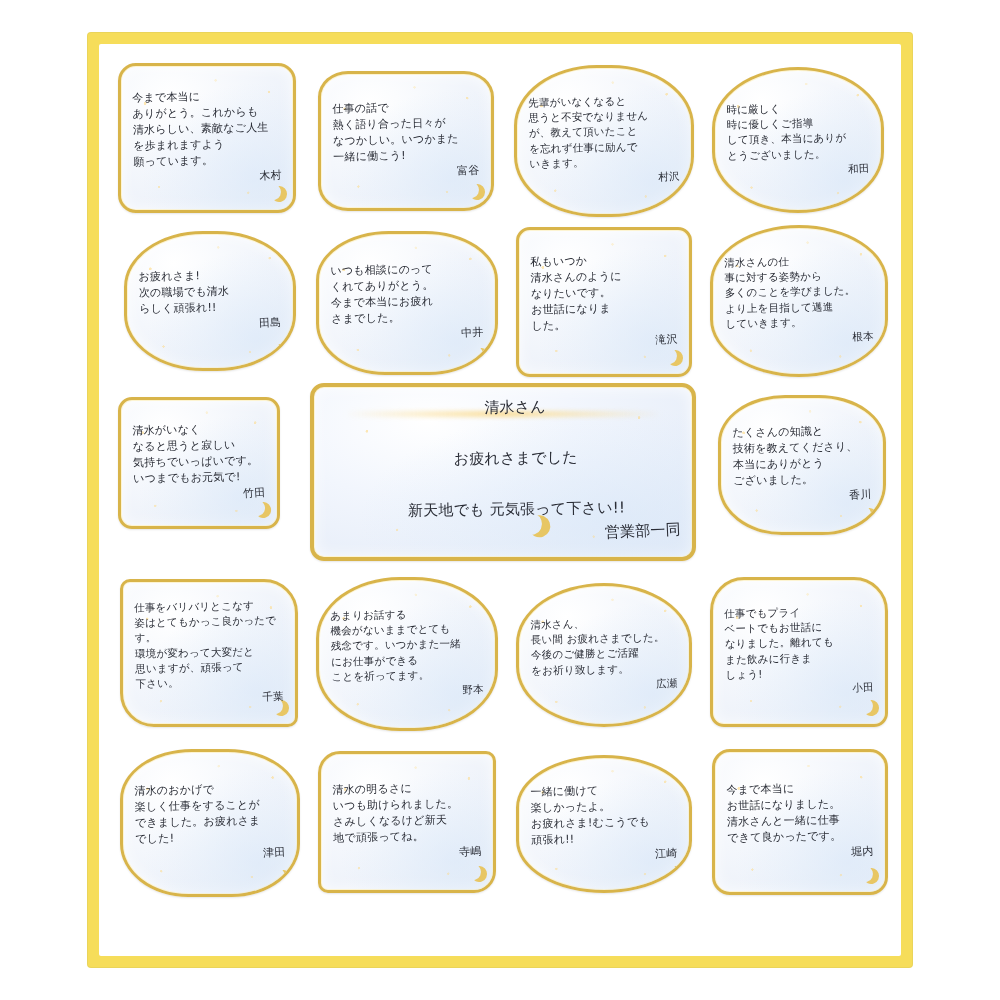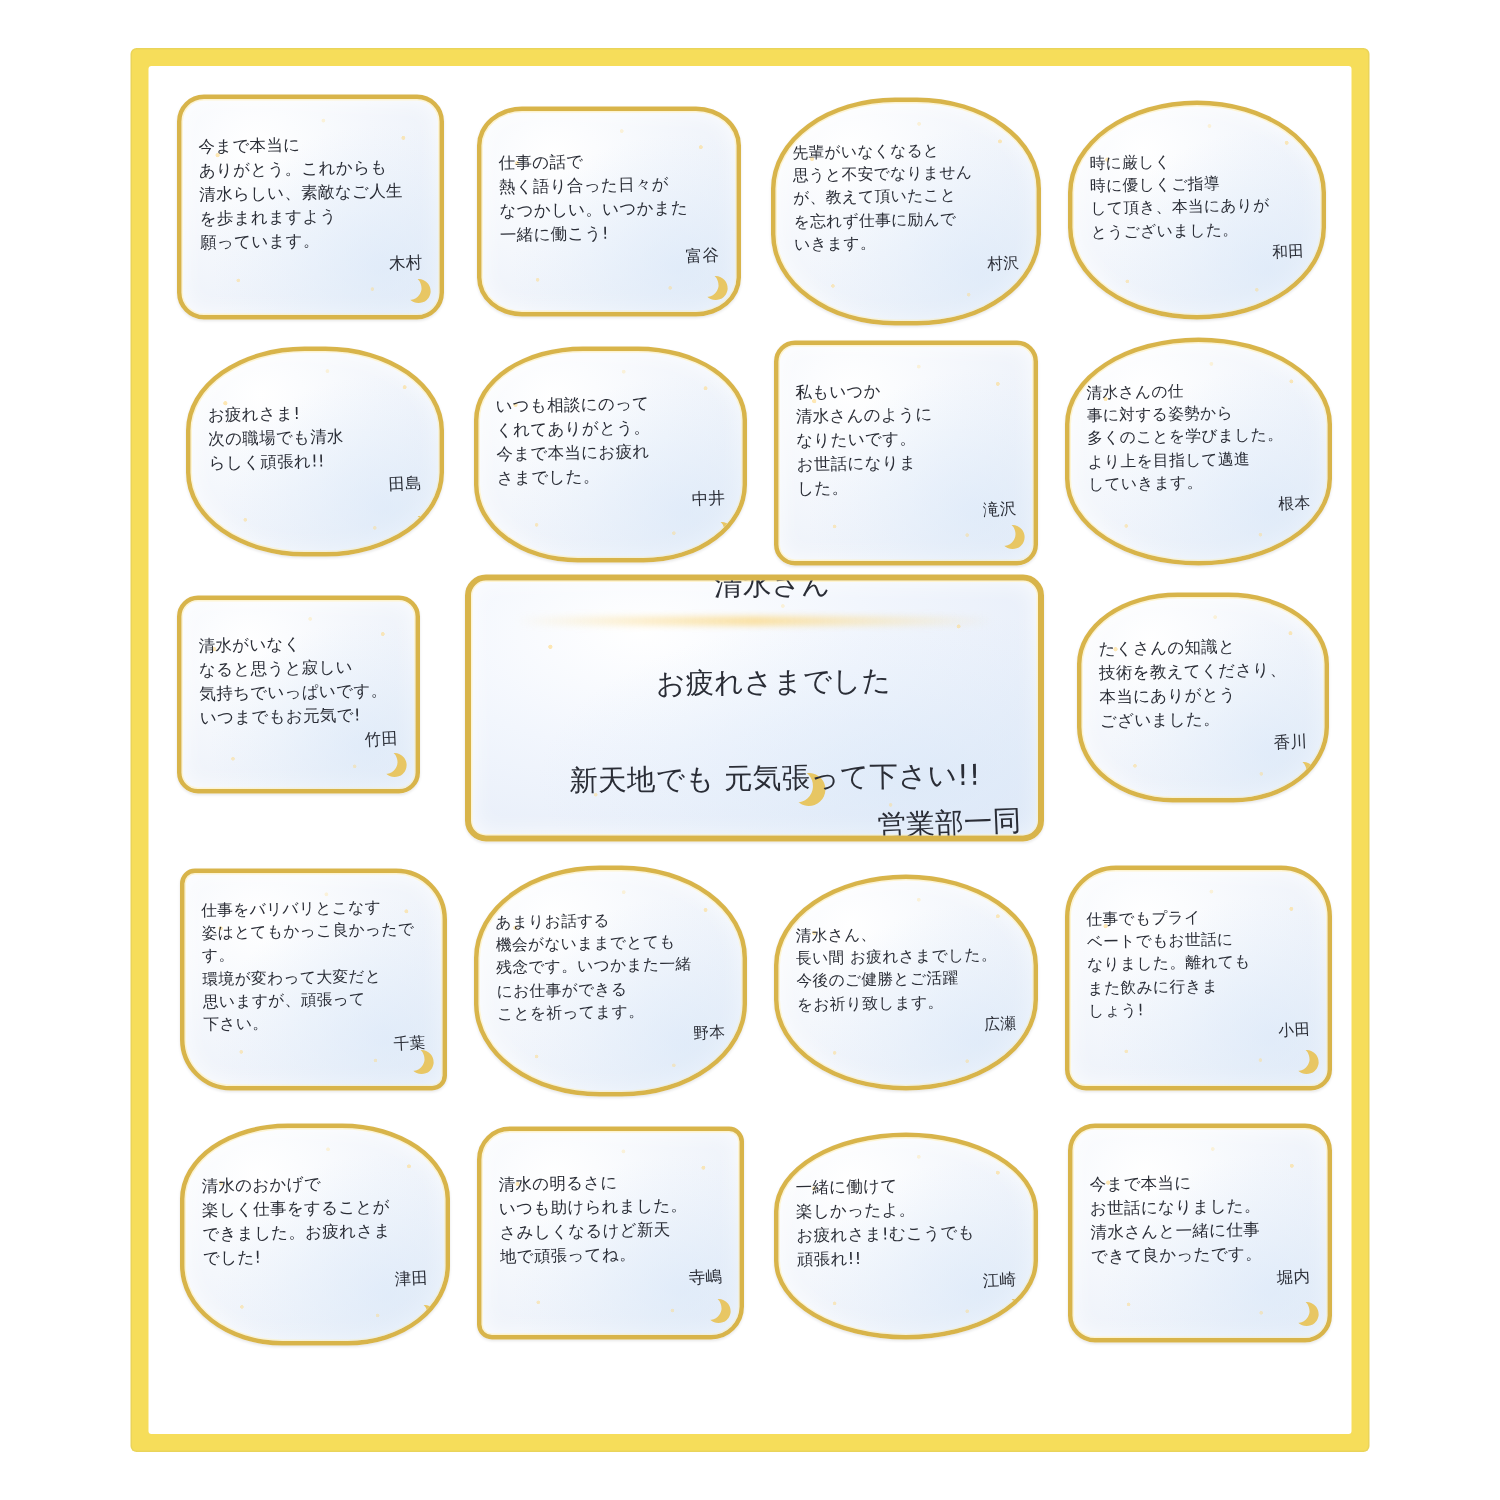--- a/index.html
+++ b/index.html
@@ -225,21 +225,21 @@
     </div>
 
     <div class="card sh-squircle" style="left:14px; top:348px; width:162px; height:132px; font-size:11px;">
       <div class="moon"></div>
       <div class="msg">清水がいなく
 なると思うと寂しい
 気持ちでいっぱいです。
 いつまでもお元気で!<span class="sign">竹田</span></div>
     </div>
 
-    <div class="card hero sh-squircle" style="left:206px; top:334px; width:386px; height:178px; font-size:19px;padding-left:38px;">
+    <div class="card hero sh-squircle" style="left:206px; top:334px; width:386px; height:178px; font-size:15px;padding-left:38px;">
       <div class="moon"></div>
       <div class="msg">
         <span>清水さん</span><br>
         <span>お疲れさまでした</span><br>
         <span>新天地でも 元気張って下さい!!</span>
         <span class="sign">営業部一同</span>
       </div>
     </div>
 
     <div class="card sh-blob" style="left:614px; top:346px; width:168px; height:140px; font-size:11px;">

